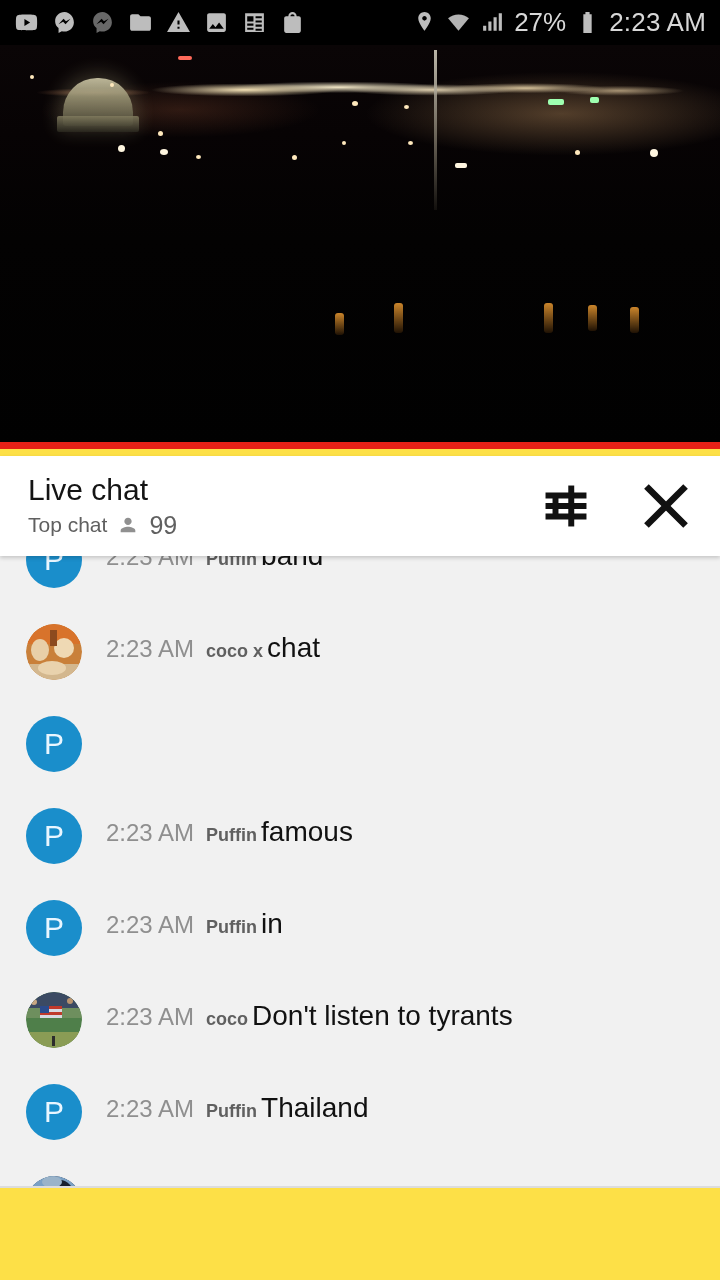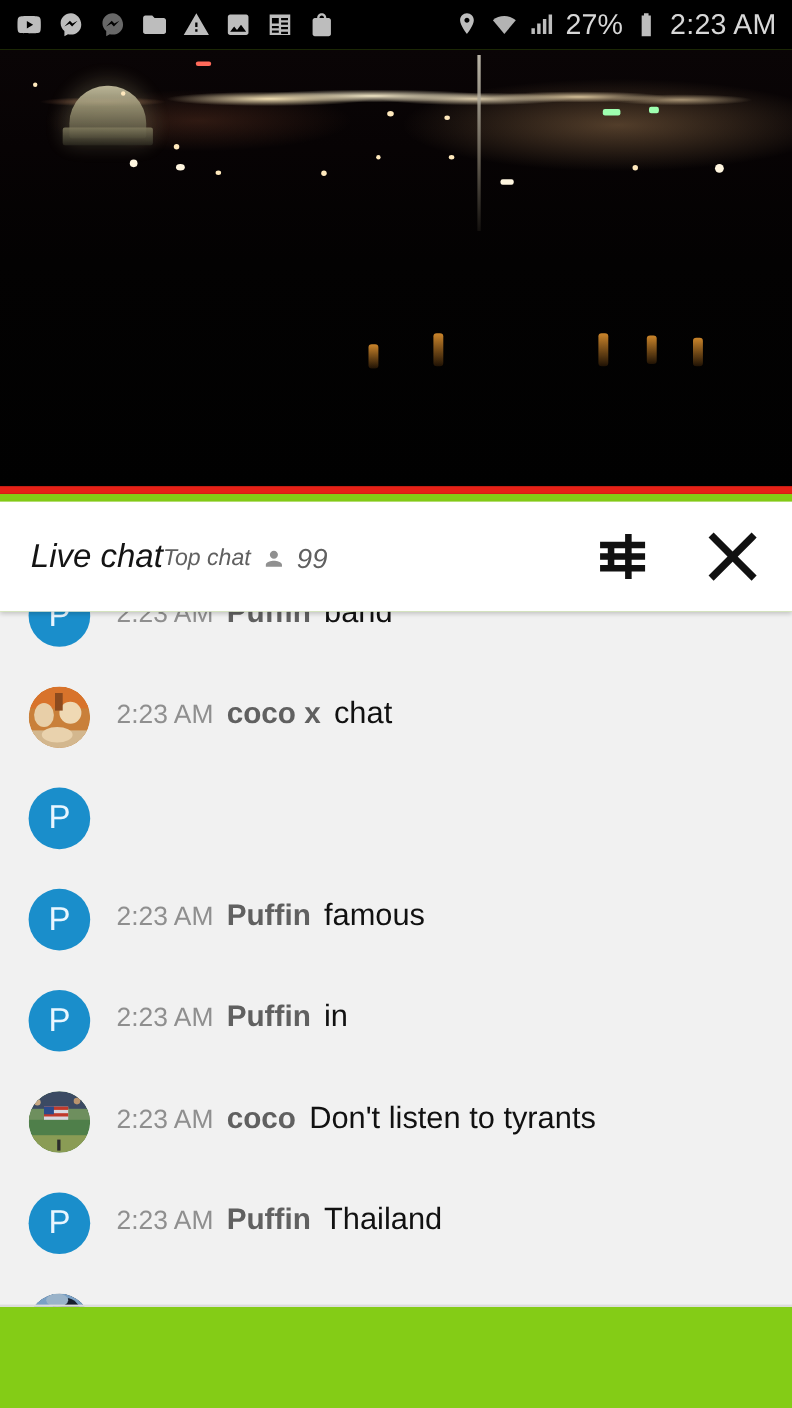--- a/index.html
+++ b/index.html
@@ -2,21 +2,21 @@
 <html><head>
 <meta charset="utf-8">
 <style>
   * { margin:0; padding:0; box-sizing:border-box; }
   html,body {
     width:720px; height:1280px;
     background:#ffffff;
     font-family:"Liberation Sans", sans-serif;
     overflow:hidden;
   }
-  #app { position:relative; width:720px; height:1280px; background:#84cc16; }
+  #app { position:relative; width:720px; height:1280px; background:#fde047; }
 
   
   .statusbar{
     position:absolute; top:0; left:0; width:720px; height:45px;
     background:#000; display:flex; align-items:center;
     padding:0 14px; color:#d2d2d2;
   }
   .sb-left{ display:flex; align-items:center; gap:13px; }
   .sb-right{ margin-left:auto; display:flex; align-items:center; gap:9px; }
   .sb-ico{ width:25px; height:25px; display:block; fill:#bdbdbd; }
@@ -74,21 +74,21 @@
     position:absolute; left:0; bottom:0; width:720px; height:7px; background:#4a1512;
   }
   .progressbar .fill{ position:absolute; left:0; top:0; height:7px; width:100%; background:#e62117; }
 
   
   .chat-header{
     position:absolute; top:456px; left:0; width:720px; height:100px;
     background:#fff; display:flex; align-items:center; padding:0 28px;
     box-shadow:0 2px 4px rgba(0,0,0,.18); z-index:5;
   }
-  .ch-titles{ display:flex; flex-direction:row; justify-content:center;font-style:italic; }
+  .ch-titles{ display:flex; flex-direction:column; justify-content:center; }
   .ch-title{ font-size:30px; color:#141414; line-height:34px; }
   .ch-sub{ display:flex; align-items:center; gap:10px; margin-top:4px; }
   .ch-subtext{ font-size:21px; color:#606060; }
   .ch-count{ font-size:25px; color:#606060; }
   .person-ico{ width:22px; height:22px; fill:#909090; display:block; }
   .ch-actions{ margin-left:auto; display:flex; align-items:center; gap:48px; }
   .icon-btn{ width:52px; height:52px; display:flex; align-items:center; justify-content:center; cursor:pointer; }
   .tune-ico{ width:42px; height:42px; stroke:#111; stroke-width:3.4; fill:none; stroke-linecap:square;}
   .close-ico{ width:46px; height:46px; stroke:#111; stroke-width:3.4; fill:none; stroke-linecap:square;}
 
@@ -102,21 +102,21 @@
   }
   .msg-inner{ padding:18px 24px 18px 0; display:flex; align-items:flex-start; width:100%; }
   .avatar{
     width:56px; height:56px; border-radius:50%; flex:0 0 56px; overflow:hidden;
     display:flex; align-items:center; justify-content:center; margin-right:24px;
   }
   .avatar.letter{ background:#1a8ecb; color:#e9f6ff; font-size:30px; }
   .av-art{ width:100%; height:100%; display:block; }
   .msg-body{ padding-top:4px; line-height:40px; font-size:0; }
   .m-time{ font-size:24px; color:#8f8f8f; margin-right:12px; }
-  .m-user{ font-size:27px; color:#606060; font-weight:bold; margin-right:12px; }
+  .m-user{ font-size:18px; color:#606060; font-weight:bold; margin-right:4px; }
   .m-text{ font-size:28px; color:#111; }
 
   .msg.first{ margin-top:-42px; }
 
   
   .divider{ position:absolute; top:1186px; left:0; width:720px; height:2px; background:#dcdcdc; }
   .inputbar{
     position:absolute; top:1188px; left:0; width:720px; height:92px;
     background:#fff; display:flex; align-items:center; padding:0 26px;
   }

